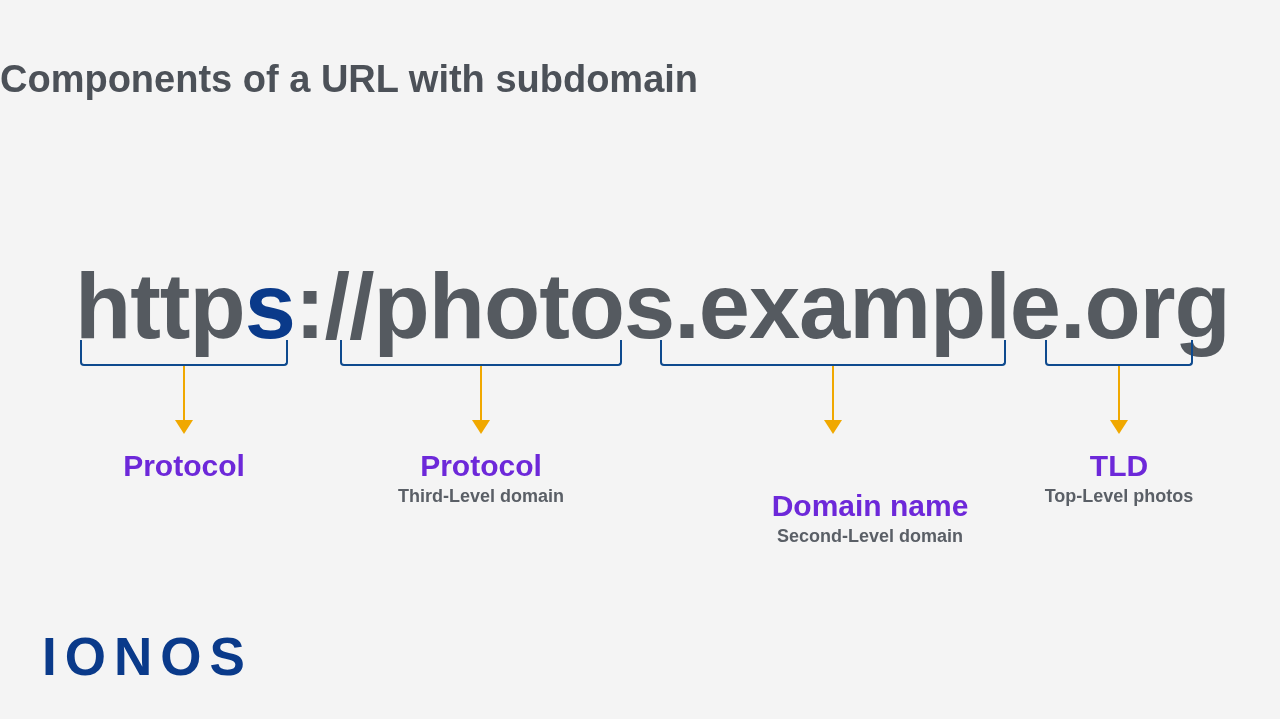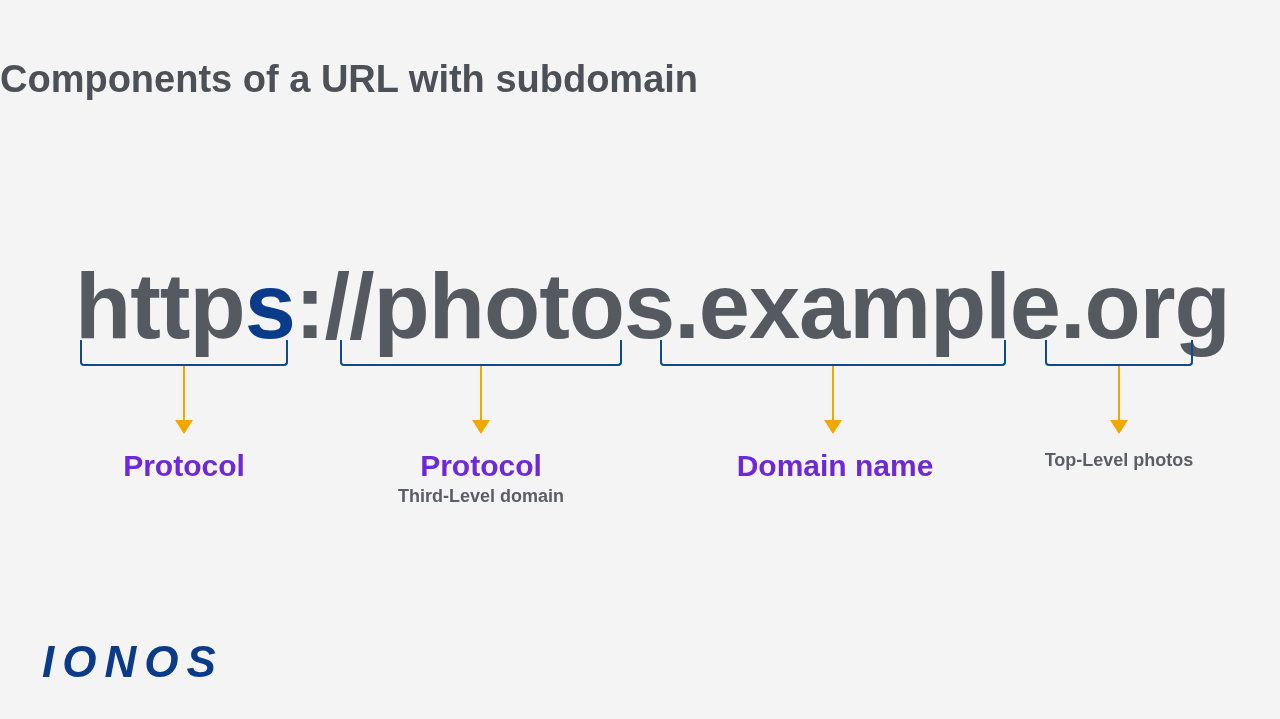--- a/index.html
+++ b/index.html
@@ -75,26 +75,25 @@
     font-size: 18px;
     font-weight: 700;
     color: #5a5f66;
     margin-top: 2px;
   }
 
   .logo {
     position: absolute;
     left: 42px;
     bottom: 32px;
-    font-size: 44px;
+    font-size: 53px;
     font-weight: 800;
     letter-spacing: 8px;
     color: #0a3a8a;
     font-family: "Arial Black", "Segoe UI", sans-serif;
-    font-style: italic;
   }
 </style>
 </head>
 <body>
 
 <div class="title">Components of a URL with subdomain</div>
 
 <div class="url">
   <span>http</span><span class="s-blue">s</span><span>://</span><span>photos</span><span>.</span><span>example</span><span>.</span><span>org</span>
 </div>
@@ -110,20 +109,22 @@
 <div class="arrow" style="left:1118px;"></div>
 
 <div class="label-group" style="left:184px;">
   <div class="lbl-main">Protocol</div>
   <div class="lbl-sub"></div>
 </div>
 <div class="label-group" style="left:481px;">
   <div class="lbl-main">Protocol</div>
   <div class="lbl-sub">Third-Level domain</div>
 </div>
-<div class="label-group" style="left:835px;">
+<div class="label-group" style="left:870px;margin-top:40px;">
   <div class="lbl-main">Domain name</div>
+  <div class="lbl-sub">Second-Level domain</div>
 </div>
 <div class="label-group" style="left:1119px;">
+  <div class="lbl-main">TLD</div>
   <div class="lbl-sub">Top-Level photos</div>
 </div>
 
 <div class="logo">IONOS</div>
 
 </body></html>

